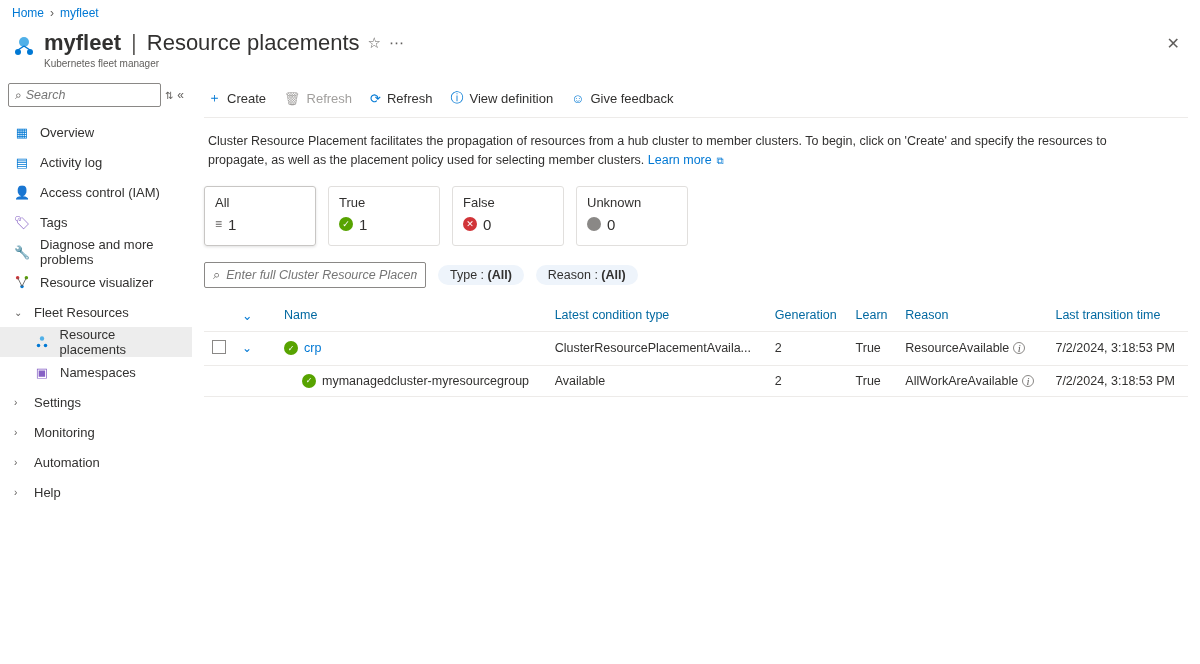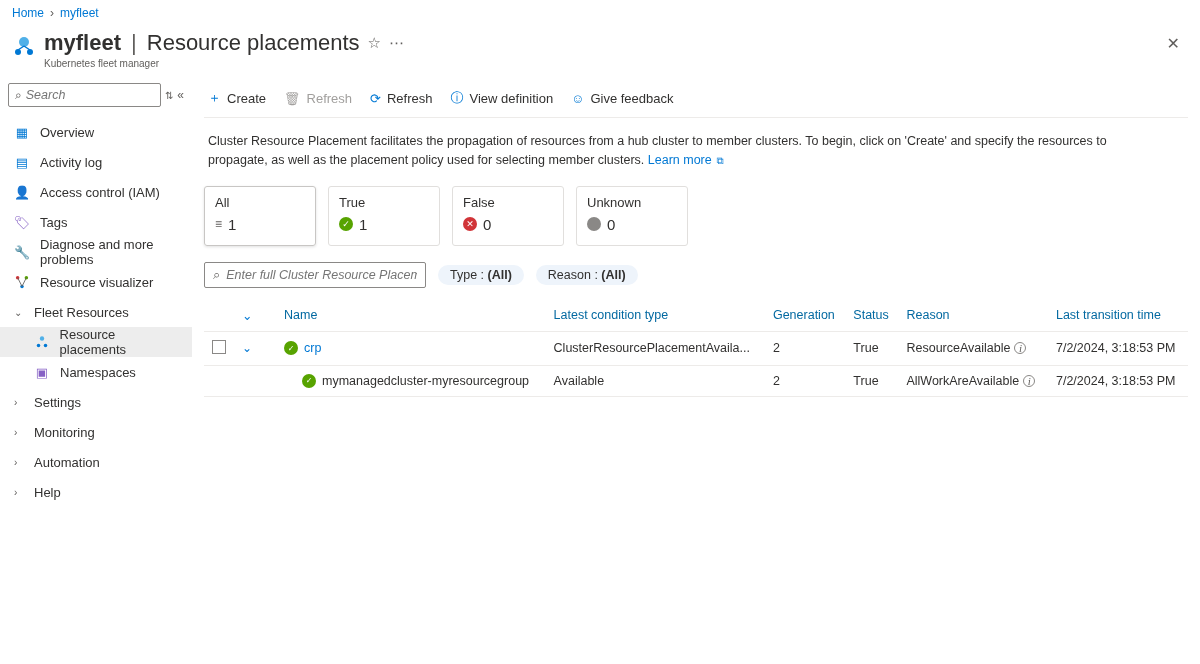--- a/index.html
+++ b/index.html
@@ -279,21 +279,21 @@
     </div>
 
     <table class="table">
       <thead>
         <tr>
           <th class="col-check"></th>
           <th class="col-expand sort"><span style="color:#0078d4">⌄</span></th>
           <th>Name</th>
           <th>Latest condition type</th>
           <th>Generation</th>
-          <th>Status</th>
+          <th>Learn</th>
           <th>Reason</th>
           <th>Last transition time</th>
         </tr>
       </thead>
       <tbody id="table-body">
           <tr>
             <td><span class="row-check"></span></td>
             <td><span class="row-expand">⌄</span></td>
             <td>
               <div class="name-cell">

